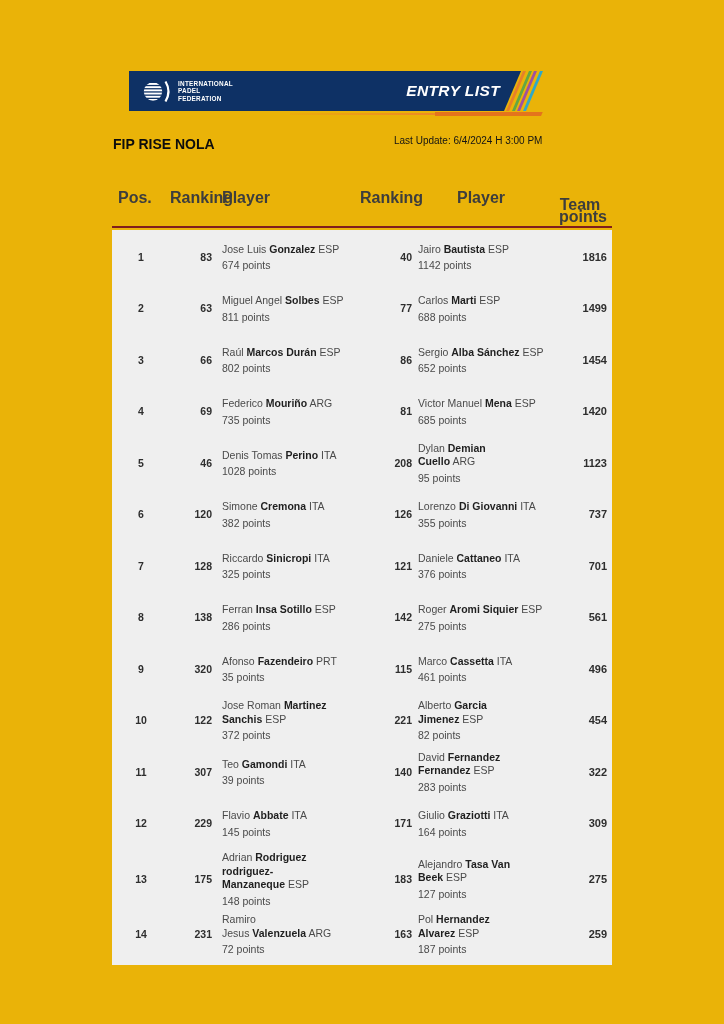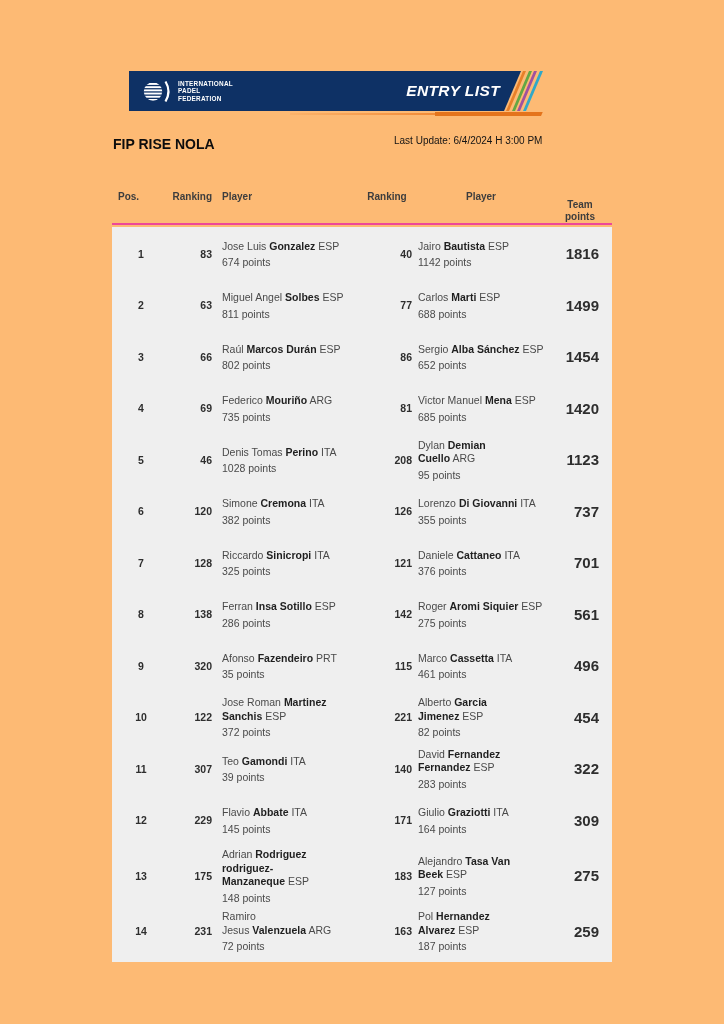--- a/index.html
+++ b/index.html
@@ -1,18 +1,18 @@
 <!DOCTYPE html>
 <html style="--navy: #0e3165; --orange: #e4741c;"><head>
 <meta charset="utf-8">
 <style>
   * { margin:0; padding:0; box-sizing:border-box; }
   html,body { width:724px; height:1024px; background:#ffffff;
               font-family:"Liberation Sans", sans-serif; }
-  #page { position:relative; width:724px; height:1024px; background:#fdba74; overflow:hidden; }
+  #page { position:relative; width:724px; height:1024px; background:#eab308; overflow:hidden; }
 
   
   .banner { position:absolute; left:129px; top:71px; width:416px; height:40px; }
   .banner-navy { position:absolute; left:0; top:0; width:392px; height:40px;
                  background:var(--navy,#0e3165);
                  clip-path:polygon(0 0, 100% 0, calc(100% - 17px) 100%, 0 100%); }
   .stripe { position:absolute; top:0; height:40px; width:3.2px;
             transform:skewX(-23deg); transform-origin:top left; }
   .stripe1 { left:394px; } .stripe2 { left:399.5px; }
   .stripe3 { left:405px; } .stripe4 { left:410.5px; }
@@ -29,38 +29,38 @@
                      background:var(--orange,#e4741c);
                      clip-path:polygon(0 0,100% 0,calc(100% - 2px) 100%,0 100%); }
 
   
   .doc-title { position:absolute; left:113px; top:136px; font-size:14px; font-weight:bold; color:#0d0d0d; }
   .last-update { position:absolute; left:394px; top:135px; font-size:10px; color:#141414; }
 
   
   .entry-table { position:absolute; left:112px; top:170px; width:500px; }
   .thead { display:grid; grid-template-columns:58px 48px 142px 54px 134px 64px;
-           align-items:center; min-height:30px; border-bottom:2px solid #ec4899;
-           font-size:10px; font-weight:bold; color:#3d3d3d; }
+           align-items:center; min-height:30px; border-bottom:2px solid #7f1d1d;
+           font-size:16px; font-weight:bold; color:#3d3d3d; }
   .th-pos    { text-align:left;  padding-left:6px; }
   .th-rank1  { text-align:right; padding-right:6px; }
   .th-player1{ text-align:left;  padding-left:4px; }
   .th-rank2  { text-align:center; }
   .th-player2{ text-align:center; }
   .th-team   { text-align:center; }
   .th-team span { display:inline-block; width:42px; line-height:12px; text-align:center;margin-top:29px; }
 
   .tbody { background:#efefef; margin-top:2px; padding:1px 0 5px 0; }
   .row { display:grid; grid-template-columns:58px 48px 142px 54px 134px 64px;
          align-items:center; min-height:51.5px; padding:2px 0; }
   .c-pos  { text-align:center; font-size:10.5px; font-weight:bold; color:#2e2e2e; }
   .c-rank { font-size:10.5px; font-weight:bold; color:#2e2e2e; }
   .c-rank1 { text-align:right; padding-right:6px; }
   .c-rank2 { text-align:right; padding-right:2px; }
-  .c-team { text-align:right; padding-right:13px; font-size:15px; font-weight:bold; color:#2e2e2e; }
+  .c-team { text-align:right; padding-right:5px; font-size:11px; font-weight:bold; color:#2e2e2e; }
   .c-player { padding:0 6px 0 4px; }
   .pname { font-size:10.5px; line-height:13.5px; color:#4a4a4a; white-space:pre; }
   .pname .nl { font-weight:bold; color:#1f1f1f; white-space:pre; }
   .ppoints { font-size:10.5px; color:#4a4a4a; margin-top:3px; }
 </style>
 </head>
 <body>
 
 <div id="page">
 

